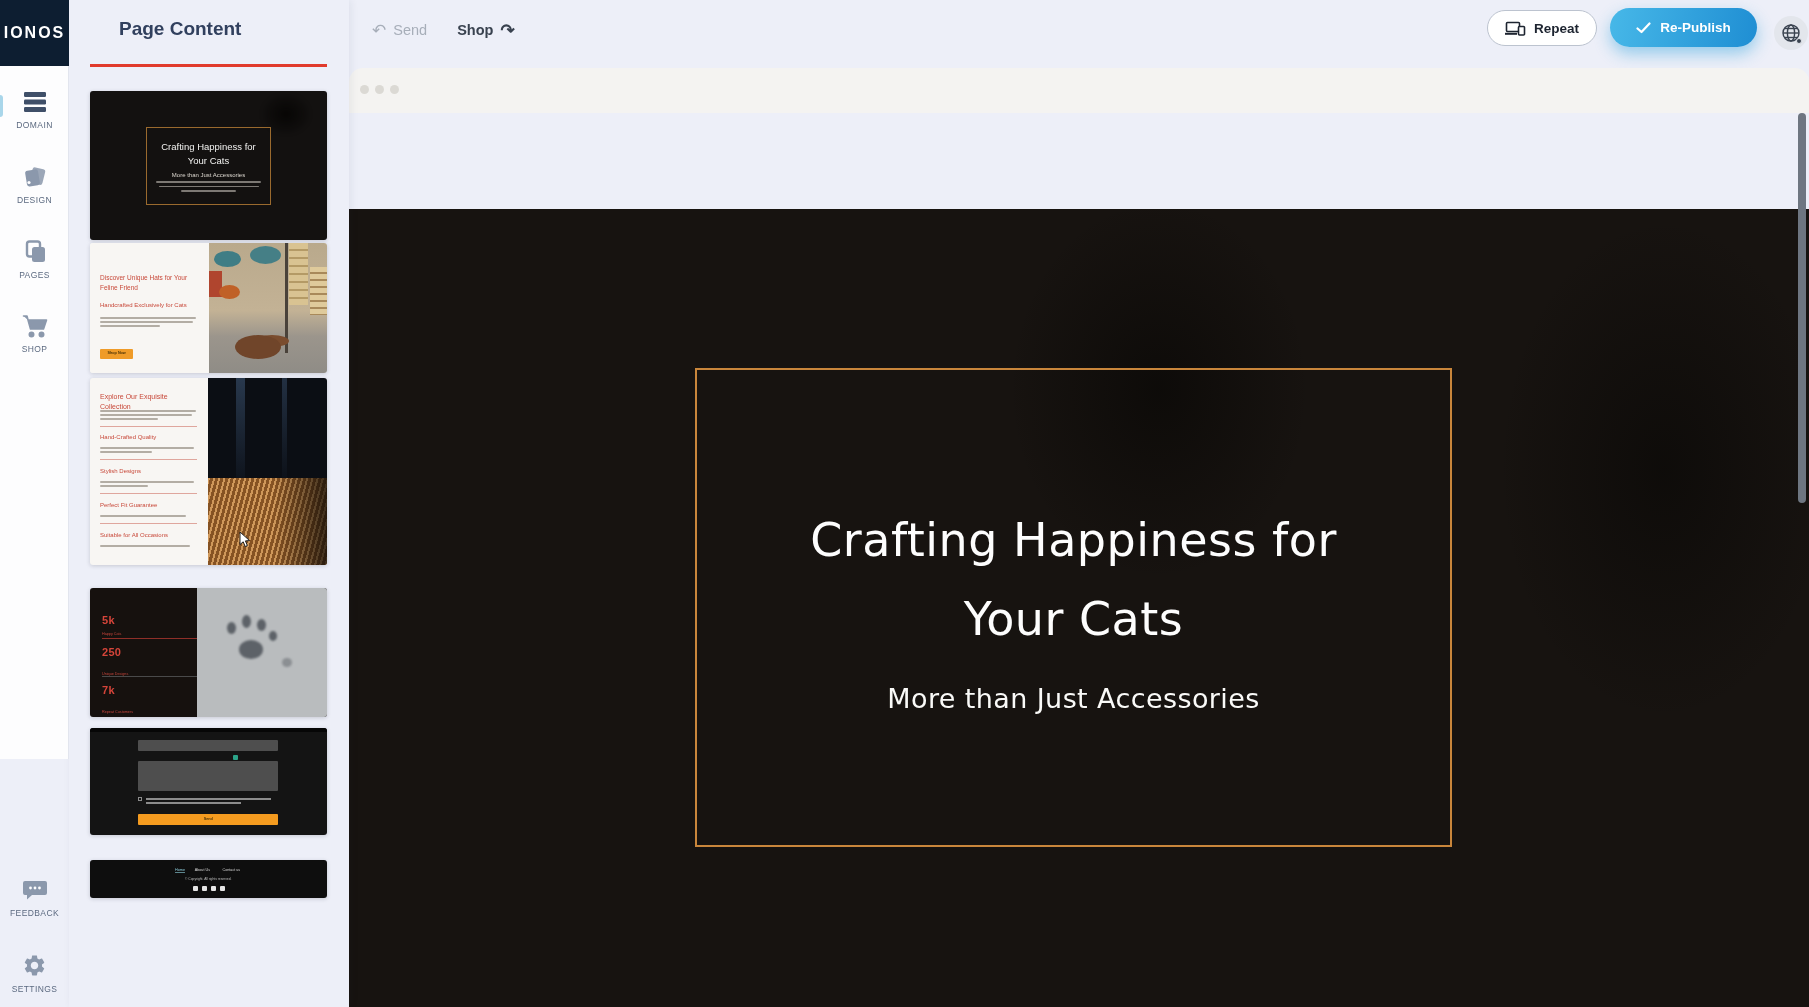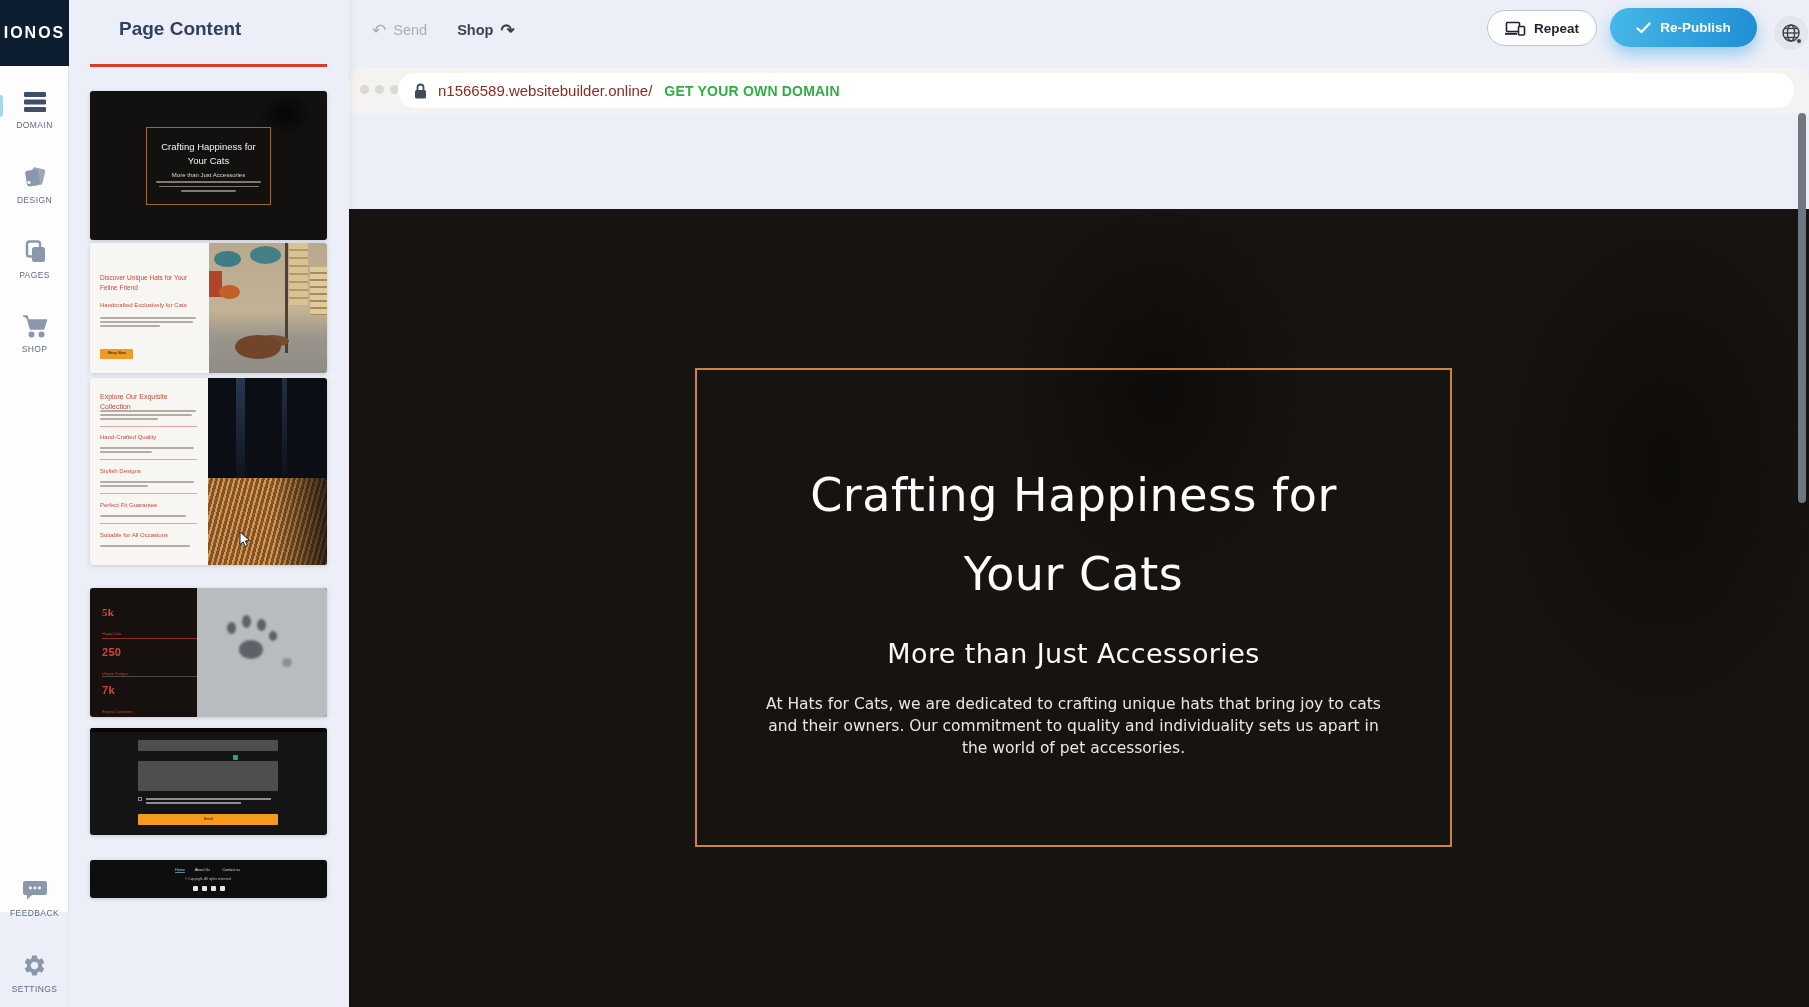--- a/index.html
+++ b/index.html
@@ -1,20 +1,20 @@
 <!DOCTYPE html>
 <html><head>
 <meta charset="utf-8">
 <style>
   * { margin:0; padding:0; box-sizing:border-box; }
   html,body { background:#e9ecf5; font-family:"Liberation Sans", sans-serif; }
   #app { position:relative; width:1809px; height:1007px; overflow:hidden; background:#edeff8; }
 
   
-  .rail { position:absolute; left:0; top:0; width:69px; height:912px; background:#fdfdfe; border-right:1px solid #e2e5ee; z-index:30; }
+  .rail { position:absolute; left:0; top:0; width:69px; height:759px; background:#fdfdfe; border-right:1px solid #e2e5ee; z-index:30; }
   .rail-logo { position:absolute; left:0; top:0; width:69px; height:66px; background:#0d1e31; color:#fff;
                display:flex; align-items:center; justify-content:center; font-weight:bold; font-size:16px; letter-spacing:2px; overflow:hidden; }
   .rail-item { position:absolute; left:0; width:69px; display:flex; flex-direction:column; align-items:center; cursor:pointer; }
   .rail-item .ric { width:27px; height:27px; color:#8b98ac; display:flex; align-items:center; justify-content:center; }
   .rail-item.active .ric { color:#3f4f68; }
   .rail-item .rlabel { margin-top:5px; font-size:8.5px; letter-spacing:.4px; color:#5c6a80; }
   .rail-active-tab { position:absolute; left:0; top:95px; width:3px; height:22px; background:#a9d6ea; border-radius:0 3px 3px 0; }
 
   
   .panel { position:absolute; left:69px; top:0; width:280px; height:1007px; background:#edeff8; box-shadow:2px 0 8px rgba(30,40,70,.07); z-index:20; }
@@ -195,43 +195,32 @@
     </span>
     <span class="globe-dot"></span>
   </div>
 
   <div class="chrome">
     <div class="chrome-dots">
         <span></span>
         <span></span>
         <span></span>
       </div>
-    <div class="url-pill">
-      <span>
-        <svg width="13" height="16" viewBox="0 0 13 16" fill="#424a57">
-          <rect x="1" y="7" width="11" height="8.5" rx="1.5"></rect>
-          <path d="M3.5 7 V4.5 a3 3 0 0 1 6 0 V7" fill="none" stroke="#424a57" stroke-width="1.8"></path>
-        </svg>
-      </span>
-      <span class="url-text">n1566589.websitebuilder.online/</span>
-      <span class="domain-cta">GET YOUR OWN DOMAIN</span>
-    </div>
   </div>
 
 
   <div class="hero">
     <div class="hero-blob1"></div>
     <div class="hero-blob2"></div>
     <div class="hero-box">
       <div class="hero-h1">
         <div>Crafting Happiness for</div>
         <div>Your Cats</div>
       </div>
       <div class="hero-sub">More than Just Accessories</div>
-      <div class="hero-body">At Hats for Cats, we are dedicated to crafting unique hats that bring joy to cats and their owners. Our commitment to quality and individuality sets us apart in the world of pet accessories.</div>
     </div>
   </div>
 
   <div class="scrollbar-thumb"></div>
 
   <div class="panel">
     <div class="panel-title">Page Content</div>
     <div class="panel-redline"></div>
 
     <div class="thumb t1">
@@ -295,21 +284,21 @@
         <div class="bar" style="top:167px;width:90px;"></div>
       </div>
       <div class="t3-photo">
         <div class="t3-streak1"></div>
           <div class="t3-streak2"></div>
         <div class="t3-fur"></div>
       </div>
     </div>
 
     <div class="thumb t4">
-      <div class="val" style="top:18px;font-family:Liberation Serif, serif;">5k</div>
+      <div class="val" style="top:26px;">5k</div>
       <div class="lab" style="top:34px;"><span class="t-xs" style="color:#c4443a;">Happy Cats</span></div>
       <div class="hr" style="top:50px;background:#8f2f28;"></div>
       <div class="val" style="top:58px;">250</div>
       <div class="lab" style="top:74px;"><span class="t-xs" style="color:#c4443a;">Unique Designs</span></div>
       <div class="hr" style="top:88px;background:#4a4a4a;"></div>
       <div class="val" style="top:96px;">7k</div>
       <div class="lab" style="top:112px;"><span class="t-xs" style="color:#c4443a;">Repeat Customers</span></div>
       <div class="t4-photo">
         <div class="paw">
           <div style="left:42px;top:52px;width:24px;height:19px;"></div>

